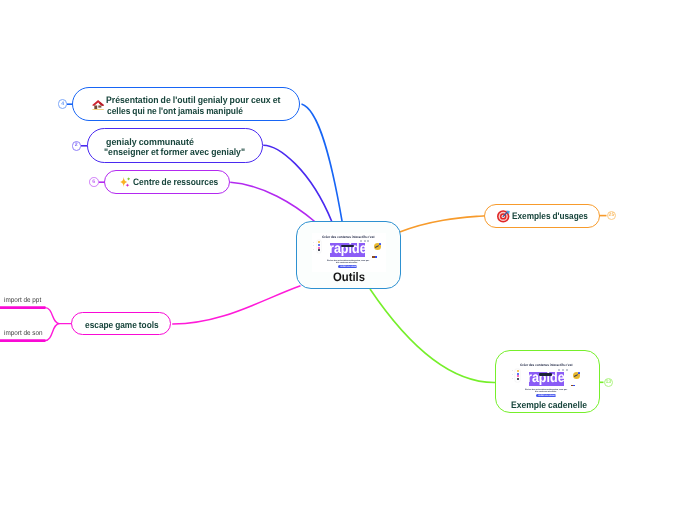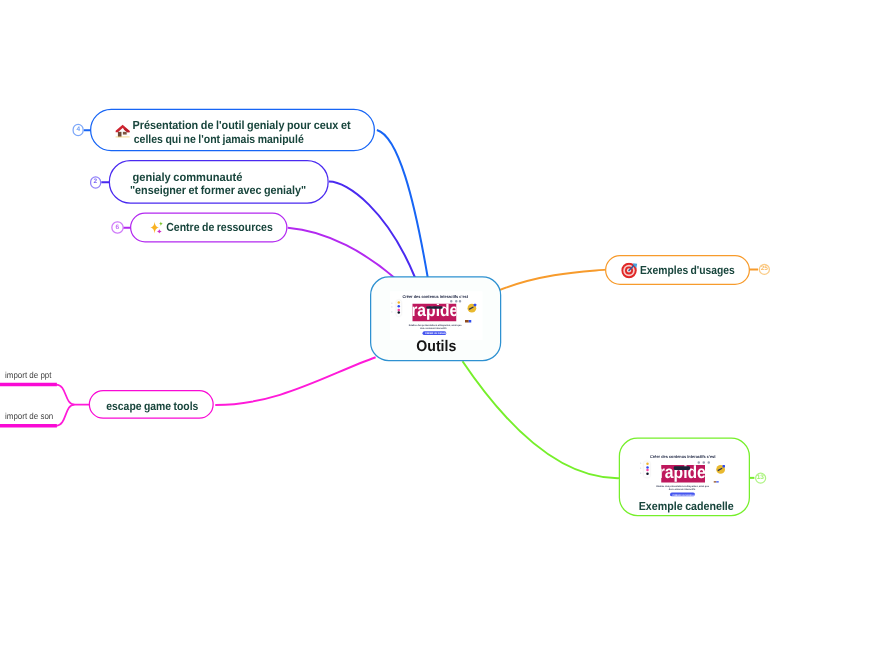--- a/index.html
+++ b/index.html
@@ -46,21 +46,21 @@
   .badge{position:absolute;border-radius:50%;box-sizing:border-box;
          display:flex;align-items:center;justify-content:center;
          font-size:5.2px;font-weight:bold;background:#fff;line-height:1;}
 
   .leaf-label{position:absolute;color:#3f3f3f;font-weight:normal;font-size:7px;
               white-space:nowrap;transform:scaleX(0.91);transform-origin:left center;}
 
   
   .thumb{position:absolute;background:#ffffff;overflow:hidden;}
   .thumb .ttl{position:absolute;font-weight:bold;color:#1b2340;white-space:nowrap;}
-  .thumb .yellow{position:absolute;background:#be185d;}
+  .thumb .yellow{position:absolute;background:#8b5cf6;}
   .thumb .navy{position:absolute;background:#1b2338;border-radius:1px;}
   .thumb .rapide{position:absolute;color:#ffffff;font-weight:bold;white-space:nowrap;}
   .thumb .side{position:absolute;background:#fdfdfe;border-radius:2px;
                box-shadow:0 0 1.5px rgba(0,0,0,.13);}
   .thumb .dot{position:absolute;border-radius:50%;}
   .thumb .greyline{position:absolute;background:#9aa0ad;}
   .thumb .btn{position:absolute;background:#4555ef;border-radius:1.5px;}
   .thumb .circ{position:absolute;border-radius:50%;}
 </style>
 </head>

